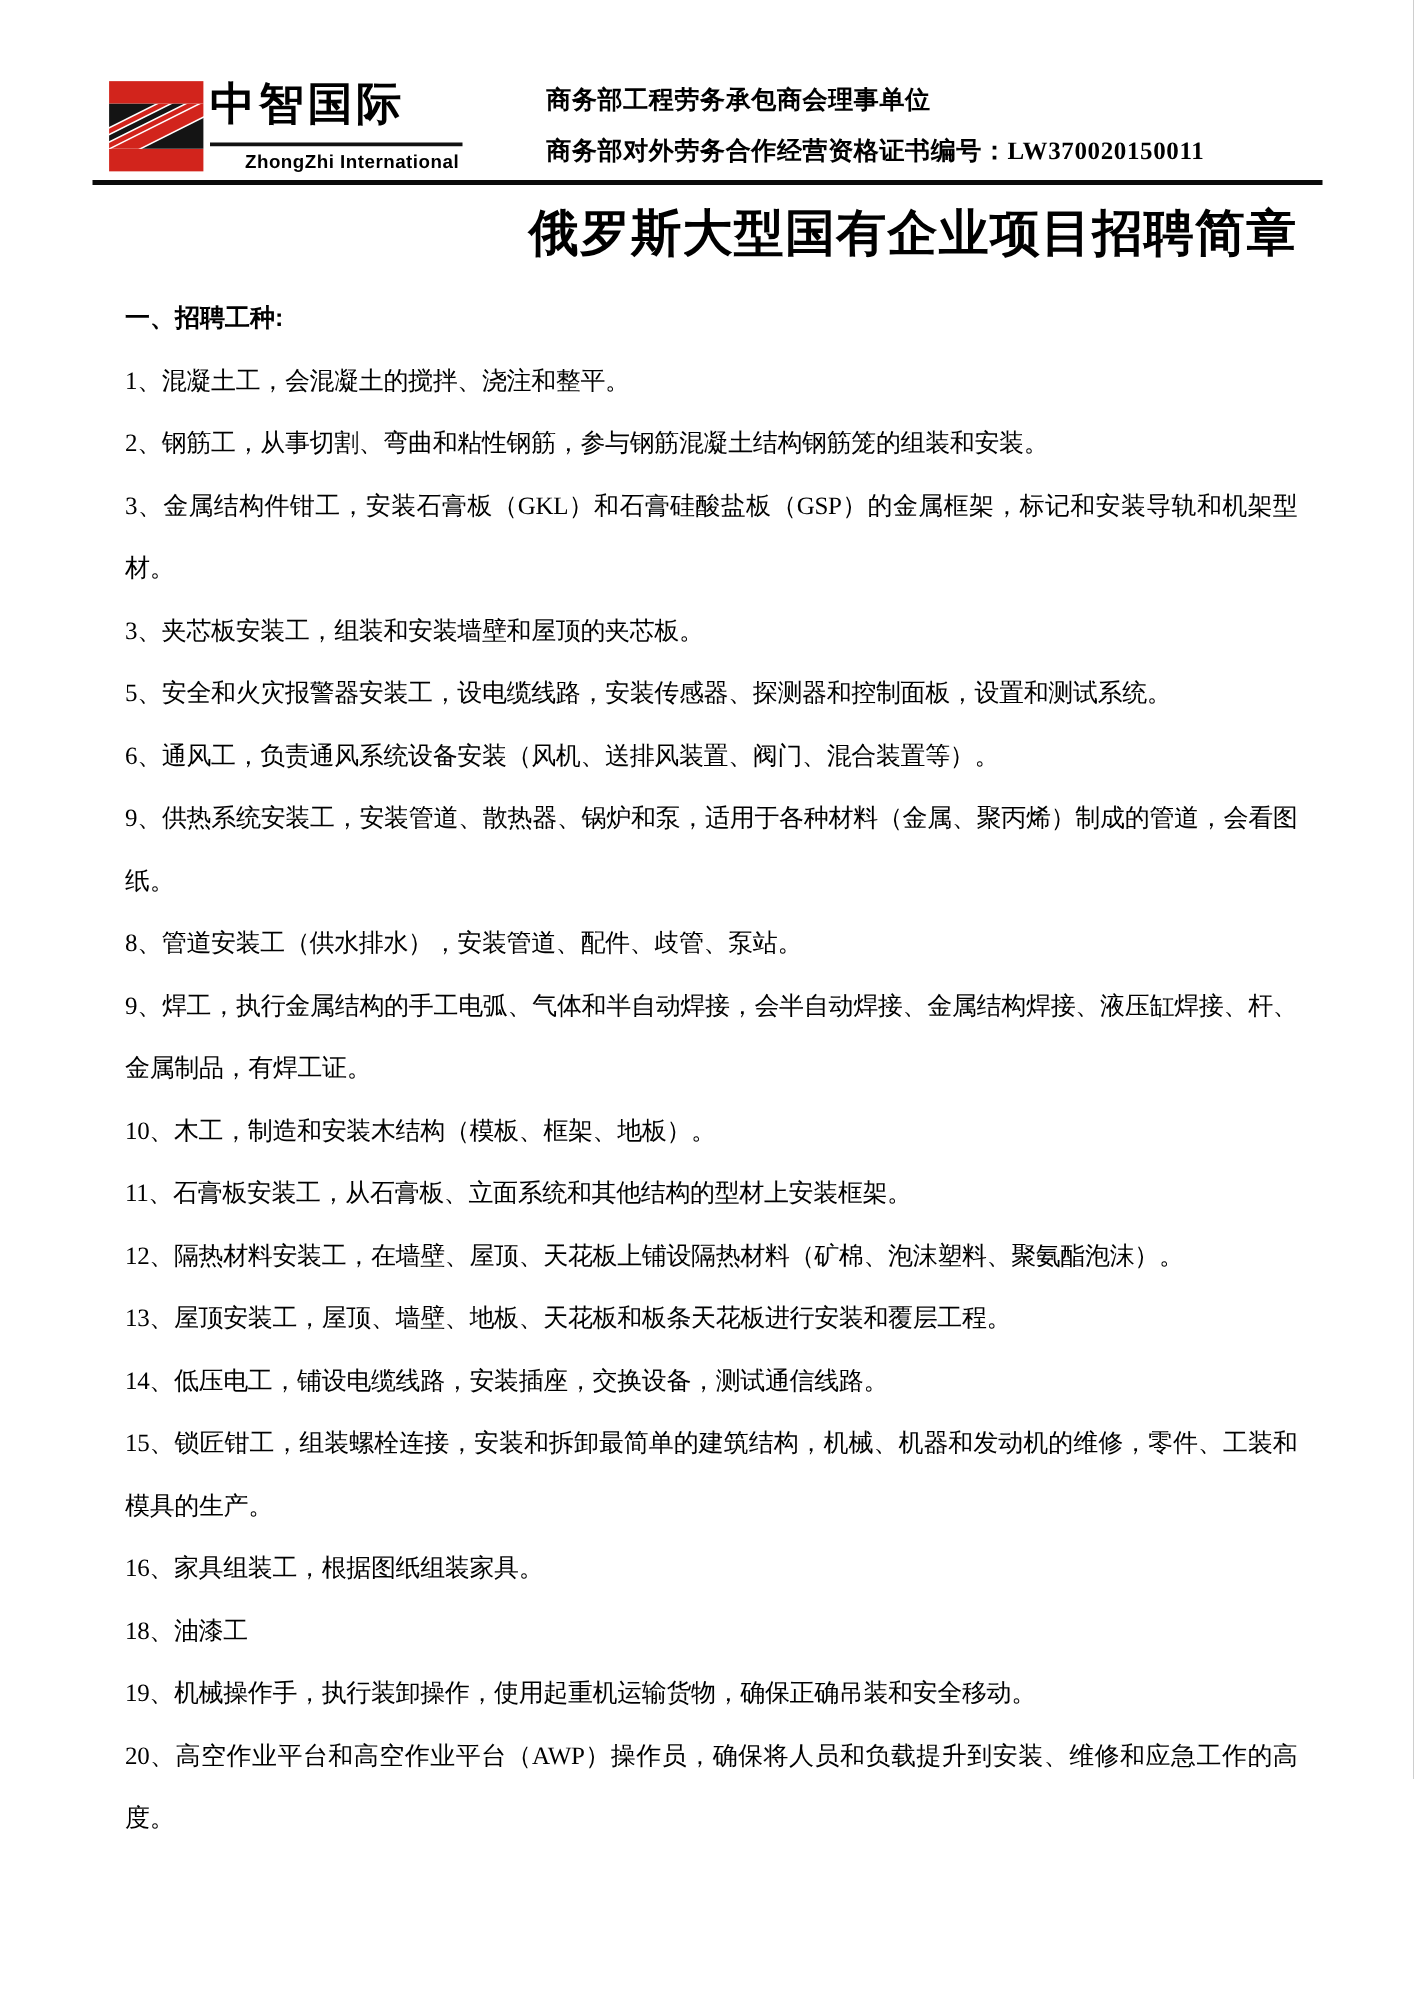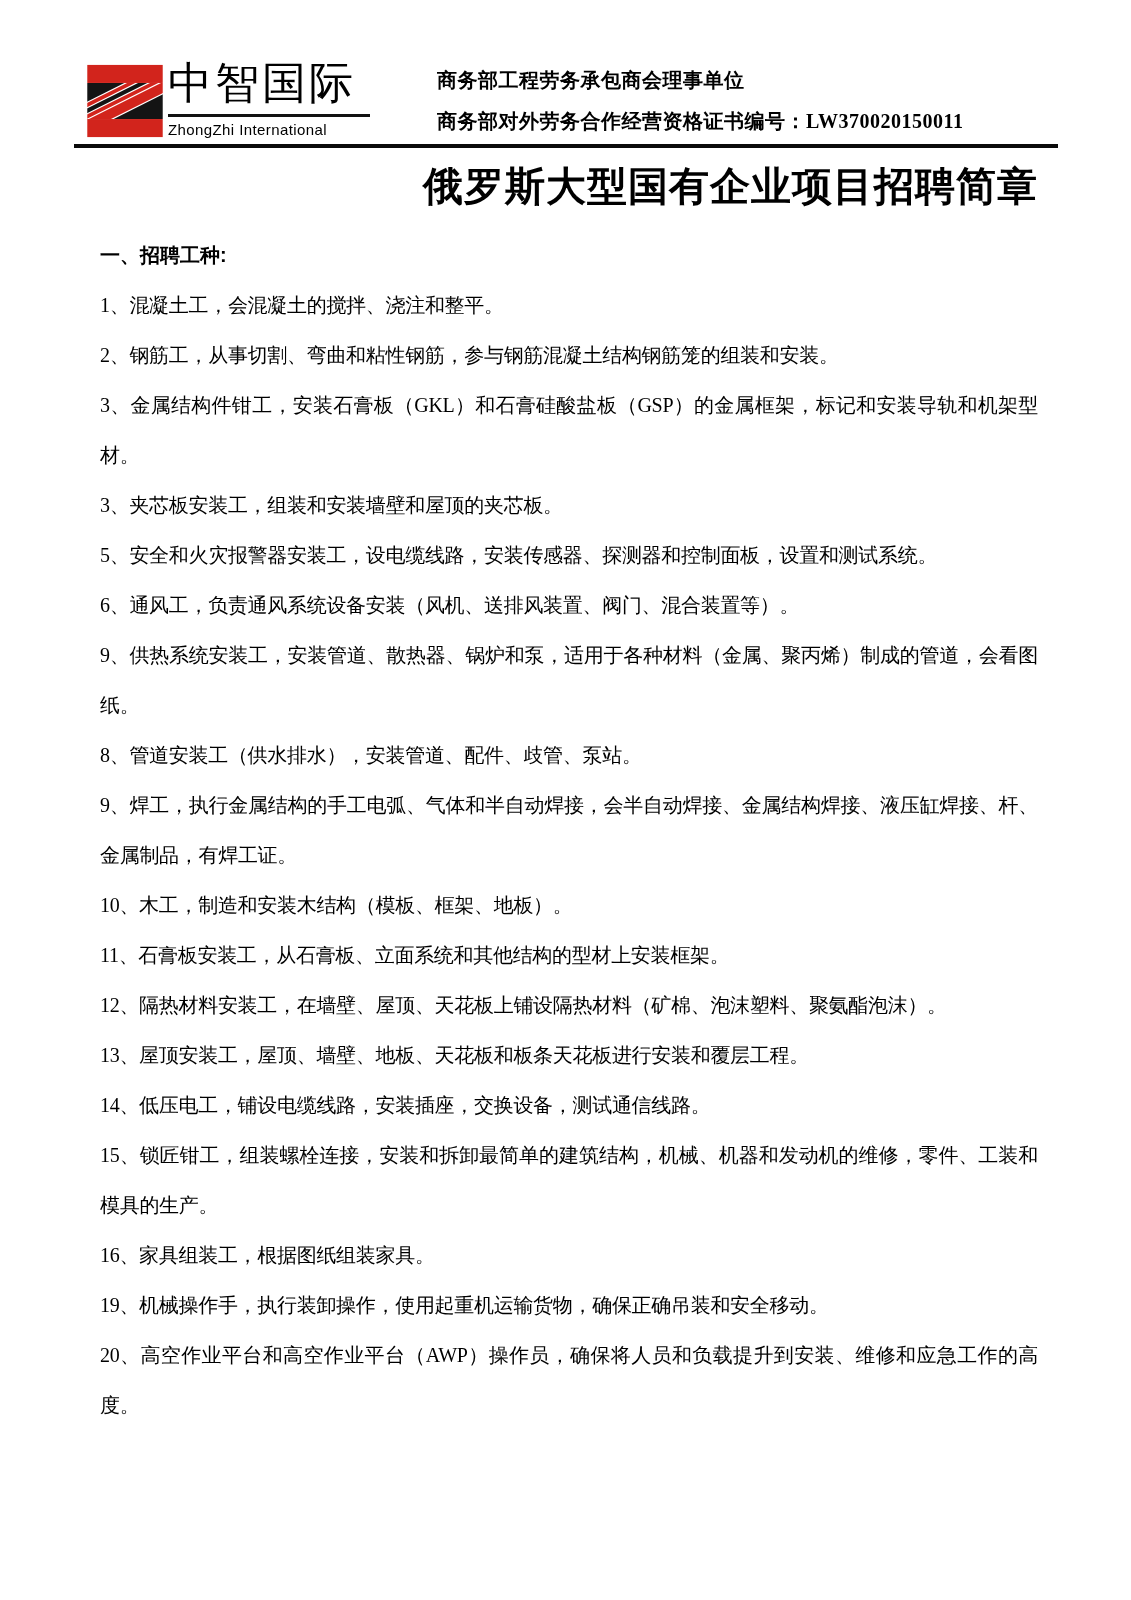--- a/index.html
+++ b/index.html
@@ -7,23 +7,23 @@
   .page {
     position:relative; width:1131px; height:1600px;
     background:#ffffff; margin:0 auto; overflow:hidden;
     font-family:"Liberation Serif","DejaVu Serif",serif; color:#000;
   }
 
   
   .logo-mark { position:absolute; left:83px; top:60px; }
   .brand { position:absolute; left:168px; top:56px; width:210px;
            font-family:"Liberation Sans","DejaVu Sans",sans-serif; }
-  .brand-cn { font-size:44px; font-weight:400; letter-spacing:3px; line-height:54px; white-space:nowrap; }
+  .brand-cn { font-size:36px; font-weight:700; letter-spacing:3px; line-height:54px; white-space:nowrap; }
   .brand-line { height:3px; background:#111; margin-top:4px; width:202px; }
-  .brand-en { font-size:15px; font-weight:400; letter-spacing:0.4px; margin-top:4px; white-space:nowrap; }
+  .brand-en { font-size:15px; font-weight:700; letter-spacing:0.4px; margin-top:4px; white-space:nowrap;margin-left:28px; }
   .creds { position:absolute; left:437px; top:60px;
            font-weight:700; font-size:20px; line-height:41px; white-space:nowrap; }
   .creds div { letter-spacing:0.5px; }
   .rule { position:absolute; left:74px; top:144px; width:984px; height:4px; background:#0a0a0a; }
 
   
   .doc { position:absolute; left:100px; top:158px; width:938px; }
   .title { text-align:right; font-size:40px; font-weight:700;
            letter-spacing:1px; line-height:58px; white-space:nowrap; }
   .content { margin-top:14px; font-size:20px; line-height:50px;
@@ -109,20 +109,21 @@
 
           <p class="job">13、屋顶安装工，屋顶、墙壁、地板、天花板和板条天花板进行安装和覆层工程。</p>
 
           <p class="job">14、低压电工，铺设电缆线路，安装插座，交换设备，测试通信线路。</p>
 
           <p class="job">15、锁匠钳工，组装螺栓连接，安装和拆卸最简单的建筑结构，机械、机器和发动机的维修，零件、工装和模具的生产。</p>
 
           <p class="job">16、家具组装工，根据图纸组装家具。</p>
 
 
+          <p class="job">18、油漆工</p>
 
           <p class="job">19、机械操作手，执行装卸操作，使用起重机运输货物，确保正确吊装和安全移动。</p>
 
           <p class="job">20、高空作业平台和高空作业平台（AWP）操作员，确保将人员和负载提升到安装、维修和应急工作的高度。</p>
         </div>
     </div>
   </div>
 
 </div>
 

